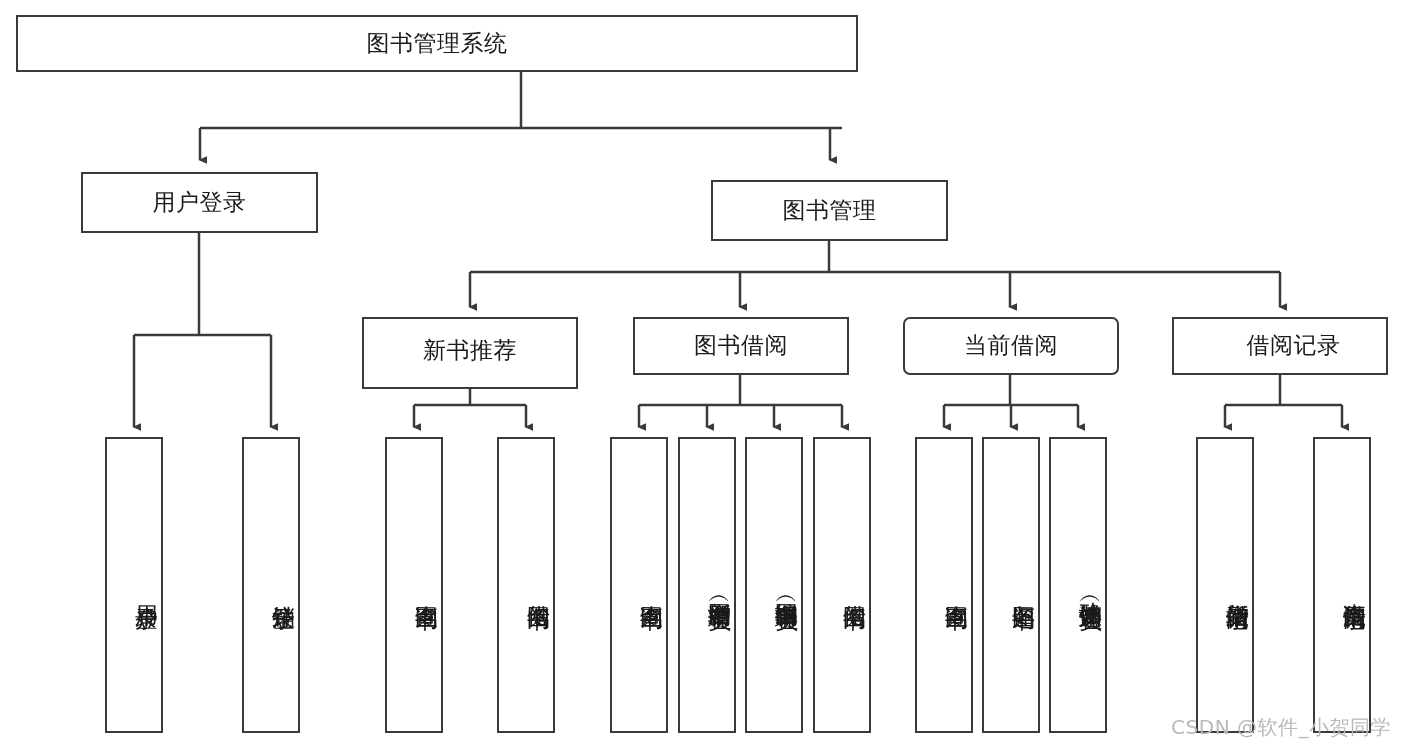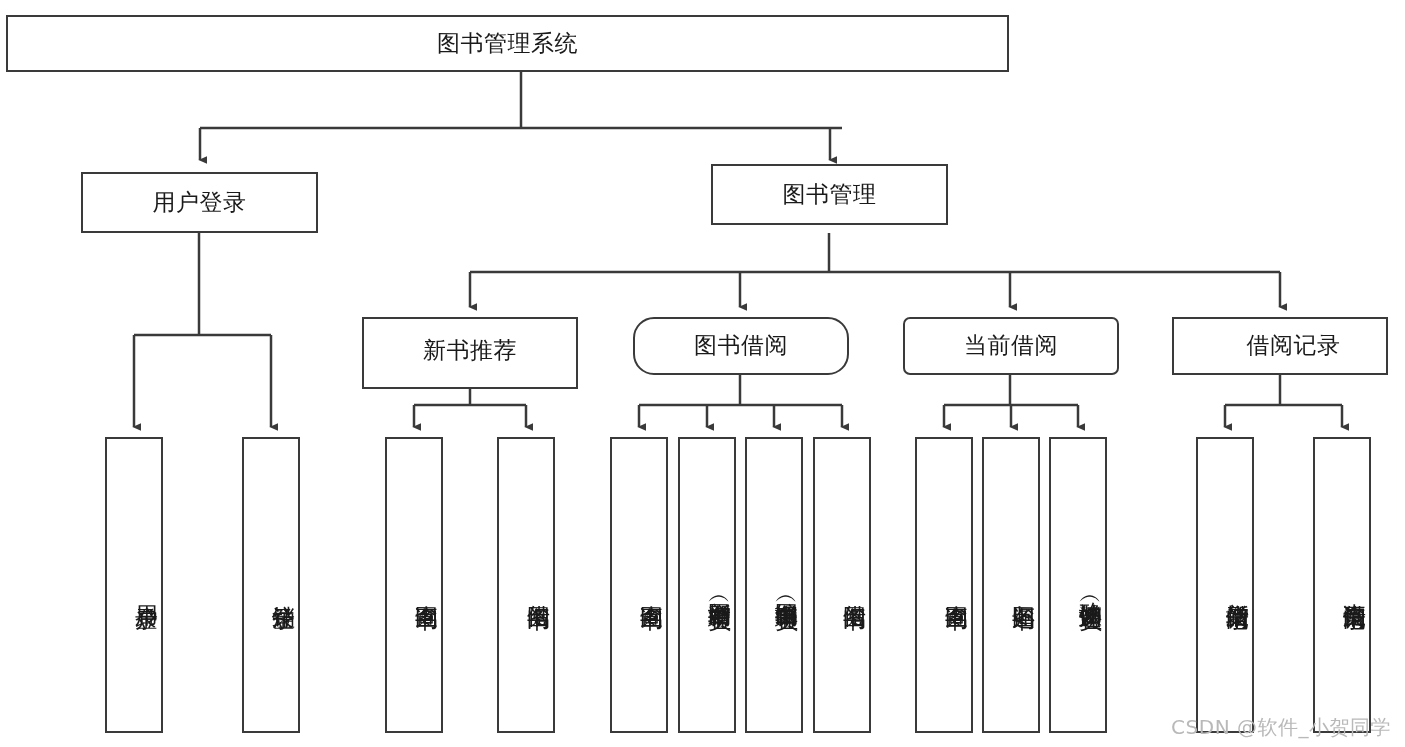--- a/index.html
+++ b/index.html
@@ -119,35 +119,35 @@
       <path d="M1011,405 L1011,427" marker-end="url(#arrow)"></path>
       <path d="M1078,405 L1078,427" marker-end="url(#arrow)"></path>
 
       <path d="M1280,375 L1280,405"></path>
       <path d="M1225,405 L1342,405"></path>
       <path d="M1225,405 L1225,427" marker-end="url(#arrow)"></path>
       <path d="M1342,405 L1342,427" marker-end="url(#arrow)"></path>
     </g>
   </svg>
 
-  <div class="node node-h" style="left:6px; top:15px; width:1003px; height:57px;justify-content:center;">
+  <div class="node node-h" style="left:16px; top:15px; width:842px; height:57px;justify-content:center;">
     <span class="node-label">图书管理系统</span>
   </div>
 
   <div class="node node-h" style="left:81px; top:172px; width:237px; height:61px;">
     <span class="node-label">用户登录</span>
   </div>
-  <div class="node node-h" style="left:711px; top:164px; width:237px; height:61px;">
+  <div class="node node-h" style="left:711px; top:180px; width:237px; height:61px;">
     <span class="node-label">图书管理</span>
   </div>
 
   <div class="node node-h" style="left:362px; top:317px; width:216px; height:72px;font-family:Liberation Mono, monospace;">
     <span class="node-label">新书推荐</span>
   </div>
-  <div class="node node-h" style="left:633px; top:317px; width:216px; height:58px;border-radius:21px;">
+  <div class="node node-h" style="left:633px; top:317px; width:216px; height:58px;">
     <span class="node-label">图书借阅</span>
   </div>
   <div class="node node-h" style="left:903px; top:317px; width:216px; height:58px;border-radius:7px;">
     <span class="node-label">当前借阅</span>
   </div>
   <div class="node node-h" style="left:1172px; top:317px; width:216px; height:58px;padding-left:27px;">
     <span class="node-label">借阅记录</span>
   </div>
 
   <div class="node node-v" style="left:105px; top:437px; width:58px; height:296px;">

